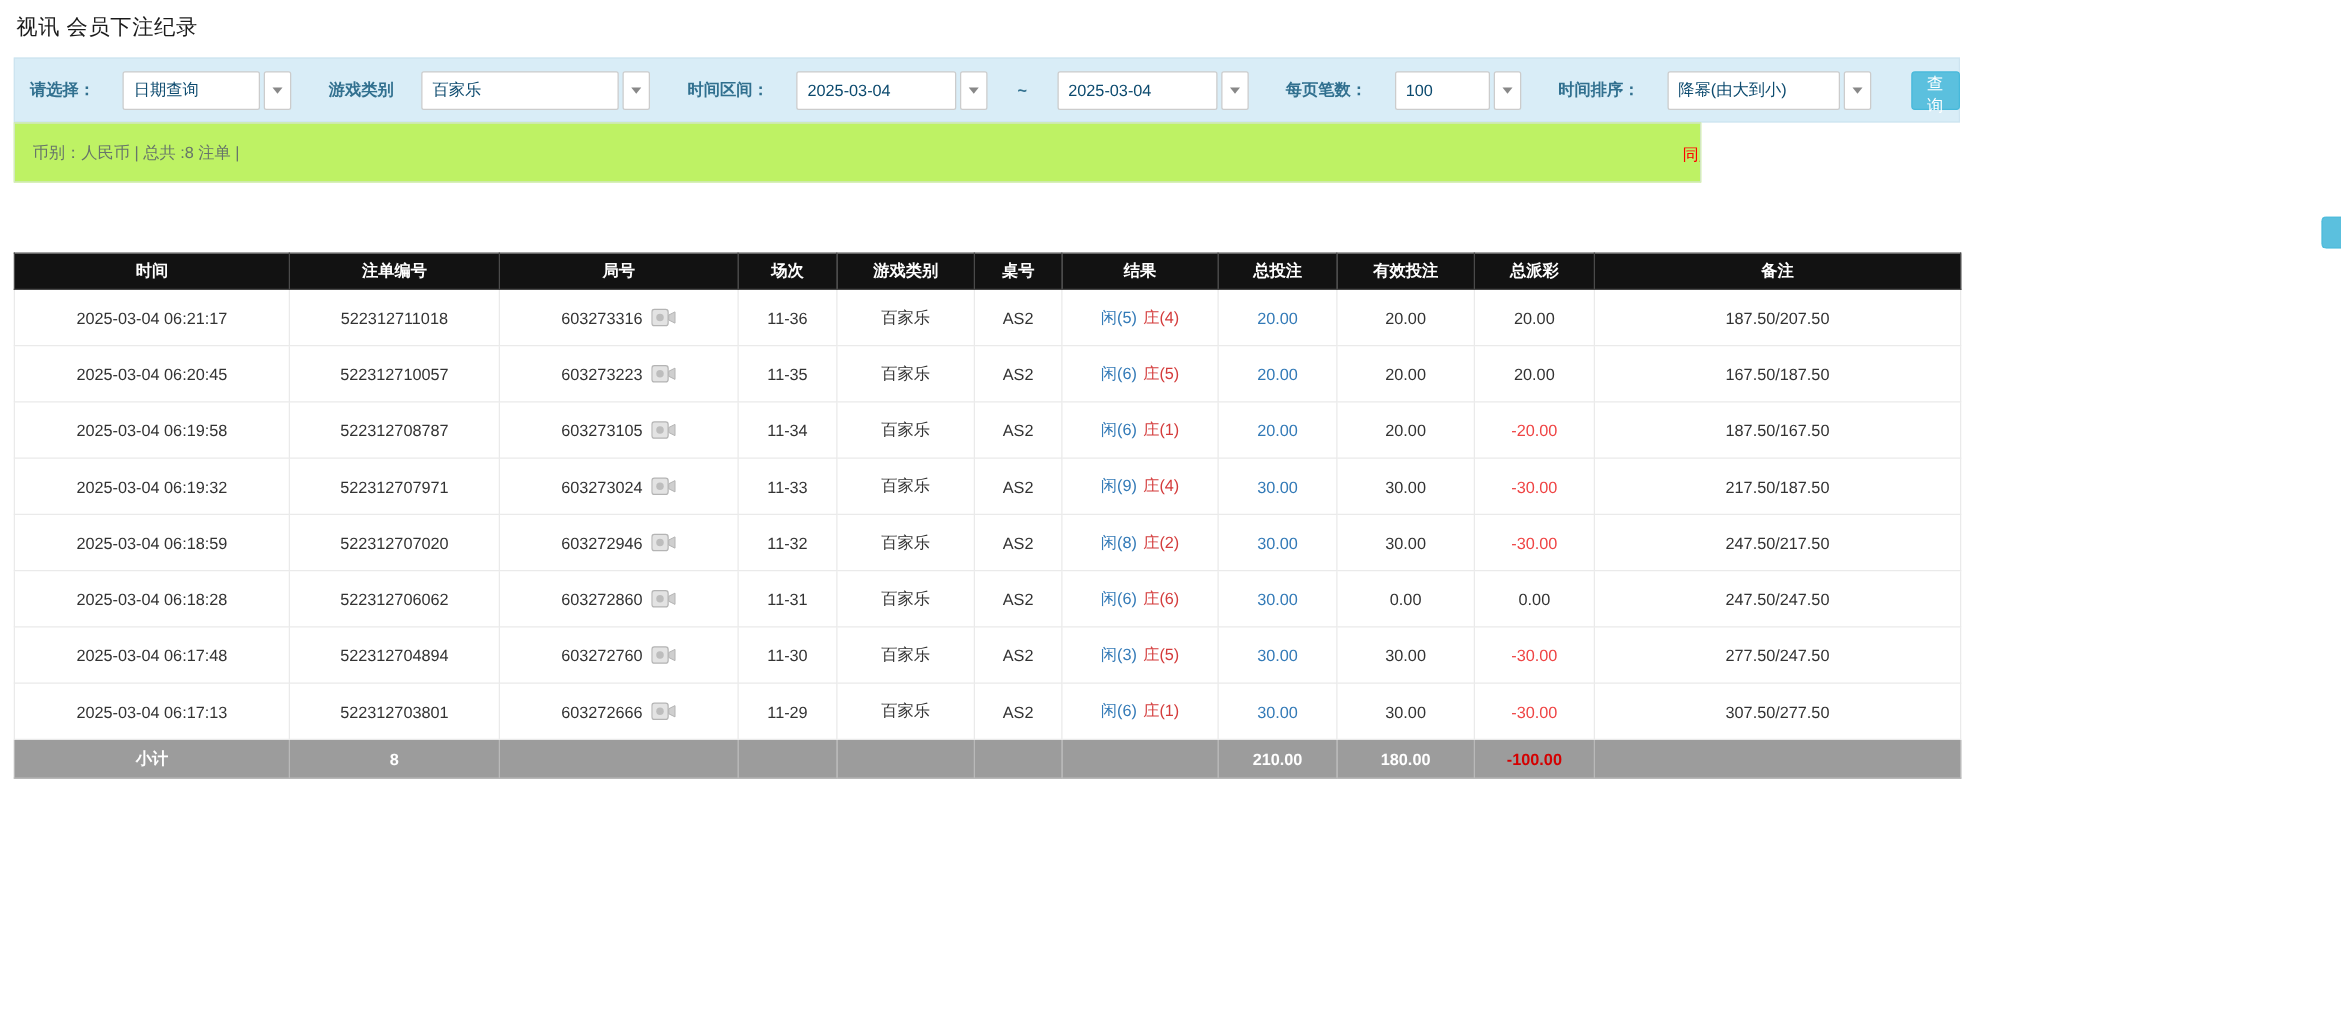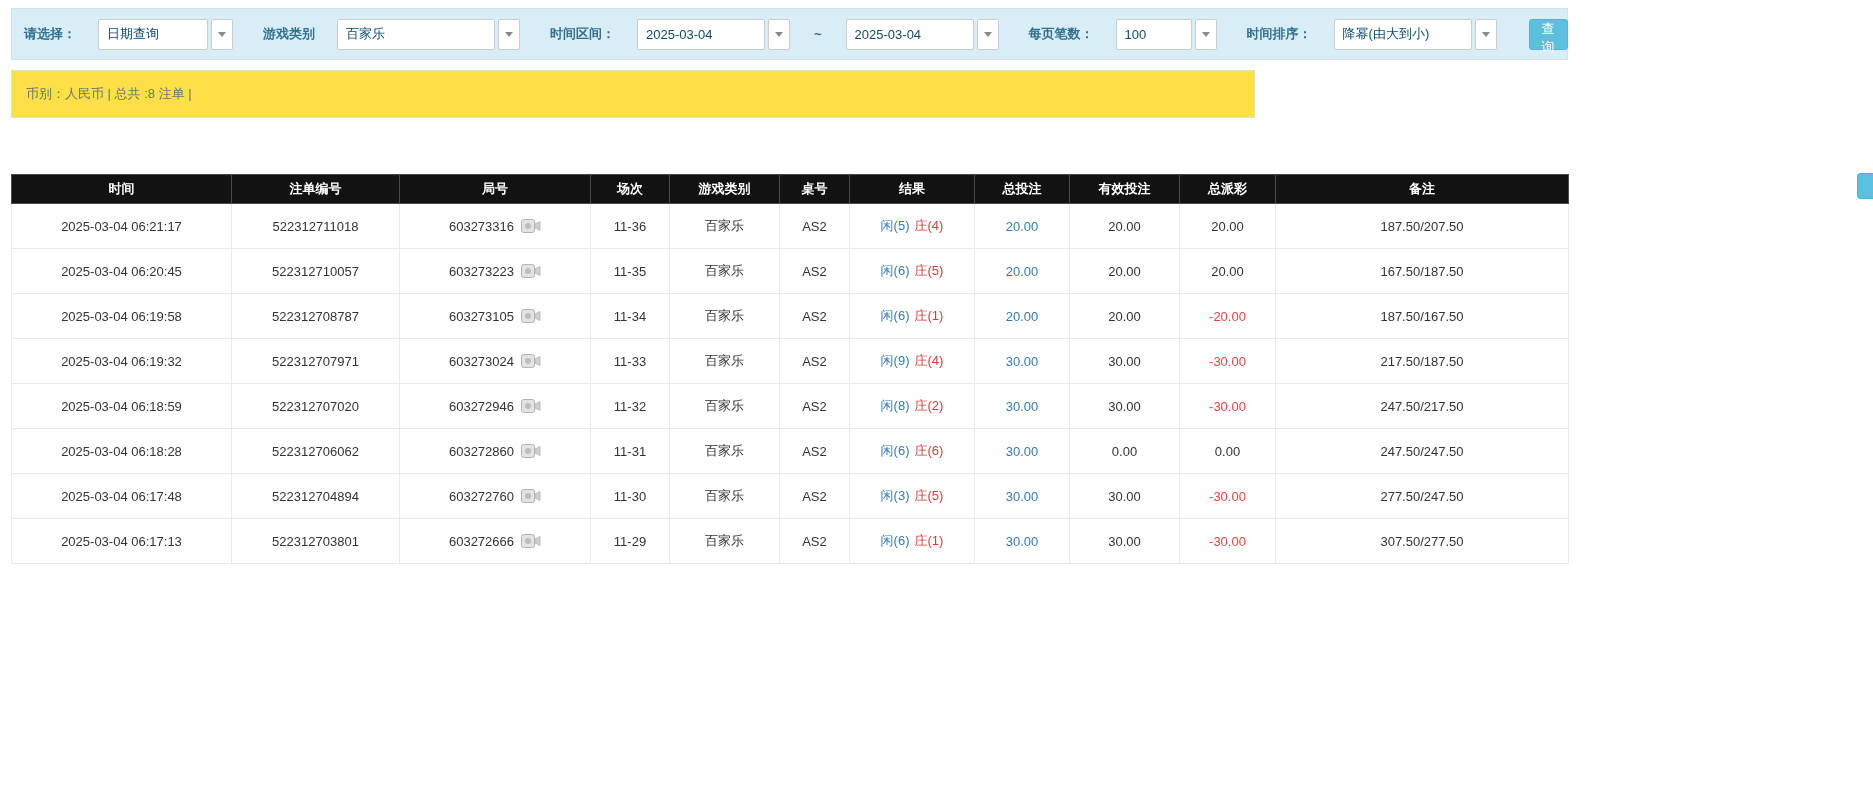--- a/index.html
+++ b/index.html
@@ -31,21 +31,21 @@
   .wv-mode { width: 110px; } .wv-game { width: 158px; } .wv-date { width: 128px; }
   .wv-size { width: 76px; }  .wv-sort { width: 138px; }
   .tilde { color: #31708f; margin: 0 2px; font-weight: bold; }
   .btn-query {
     margin-left: 10px; height: 31px; padding: 0 12px; background: #5bc0de; border: 1px solid #46b8da;
     color: #fff; font-size: 13px; border-radius: 3px; cursor: pointer; font-family: inherit;
   }
 
   
   .summary-bar {
-    width: 1244px; height: 48px; background: #fde047; border: 1px solid #d2e8c2; margin-top: 10px;
+    width: 1350px; height: 48px; background: #bef264; border: 1px solid #d2e8c2; 
     position: relative; display: flex; align-items: center; padding: 0 14px; overflow: hidden;
   }
   .summary-left { color: #67756a; }
   .summary-right { position: absolute; left: 1334px; top: 16px; color: #ff0000; white-space: nowrap; }
 
   
   .edge-button {
     position: absolute; top: 173px; right: 0; width: 16px; height: 26px;
     background: #5bc0de; border: 1px solid #46b8da; border-right: none;
     border-radius: 4px 0 0 4px; cursor: pointer;
@@ -72,20 +72,21 @@
   .res-player { color: #337ab7; }
   .res-banker { color: #d43c3c; margin-left: 5px; }
   .neg { color: #ef4444; }
   .records tfoot td.neg, .records tfoot td .neg { color: #d40000; }
 </style>
 </head>
 <body>
 
 <div class="container">
 
+  <div class="page-title">视讯 会员下注纪录</div>
 
   <div class="filter-bar">
     <span class="filter-label first">请选择：</span>
     <div class="combo">
       <span class="combo-value wv-mode">日期查询</span>
       <span class="combo-caret">
           <span class="caret"></span>
         </span>
     </div>
 
@@ -337,18 +338,31 @@
           <td>百家乐</td>
           <td>AS2</td>
           <td><span class="res-player">闲(6)</span><span class="res-banker">庄(1)</span></td>
           <td><span class="link-blue">30.00</span></td>
           <td>30.00</td>
           <td><span class="neg">-30.00</span></td>
           <td>307.50/277.50</td>
         </tr>
       </tbody>
     <tfoot>
+      <tr>
+        <td>小计</td>
+        <td>8</td>
+        <td></td>
+        <td></td>
+        <td></td>
+        <td></td>
+        <td></td>
+        <td>210.00</td>
+        <td>180.00</td>
+        <td class="neg">-100.00</td>
+        <td></td>
+      </tr>
     </tfoot>
   </table>
 
 </div>
 
 <div class="edge-button"></div>
 
 </body></html>

